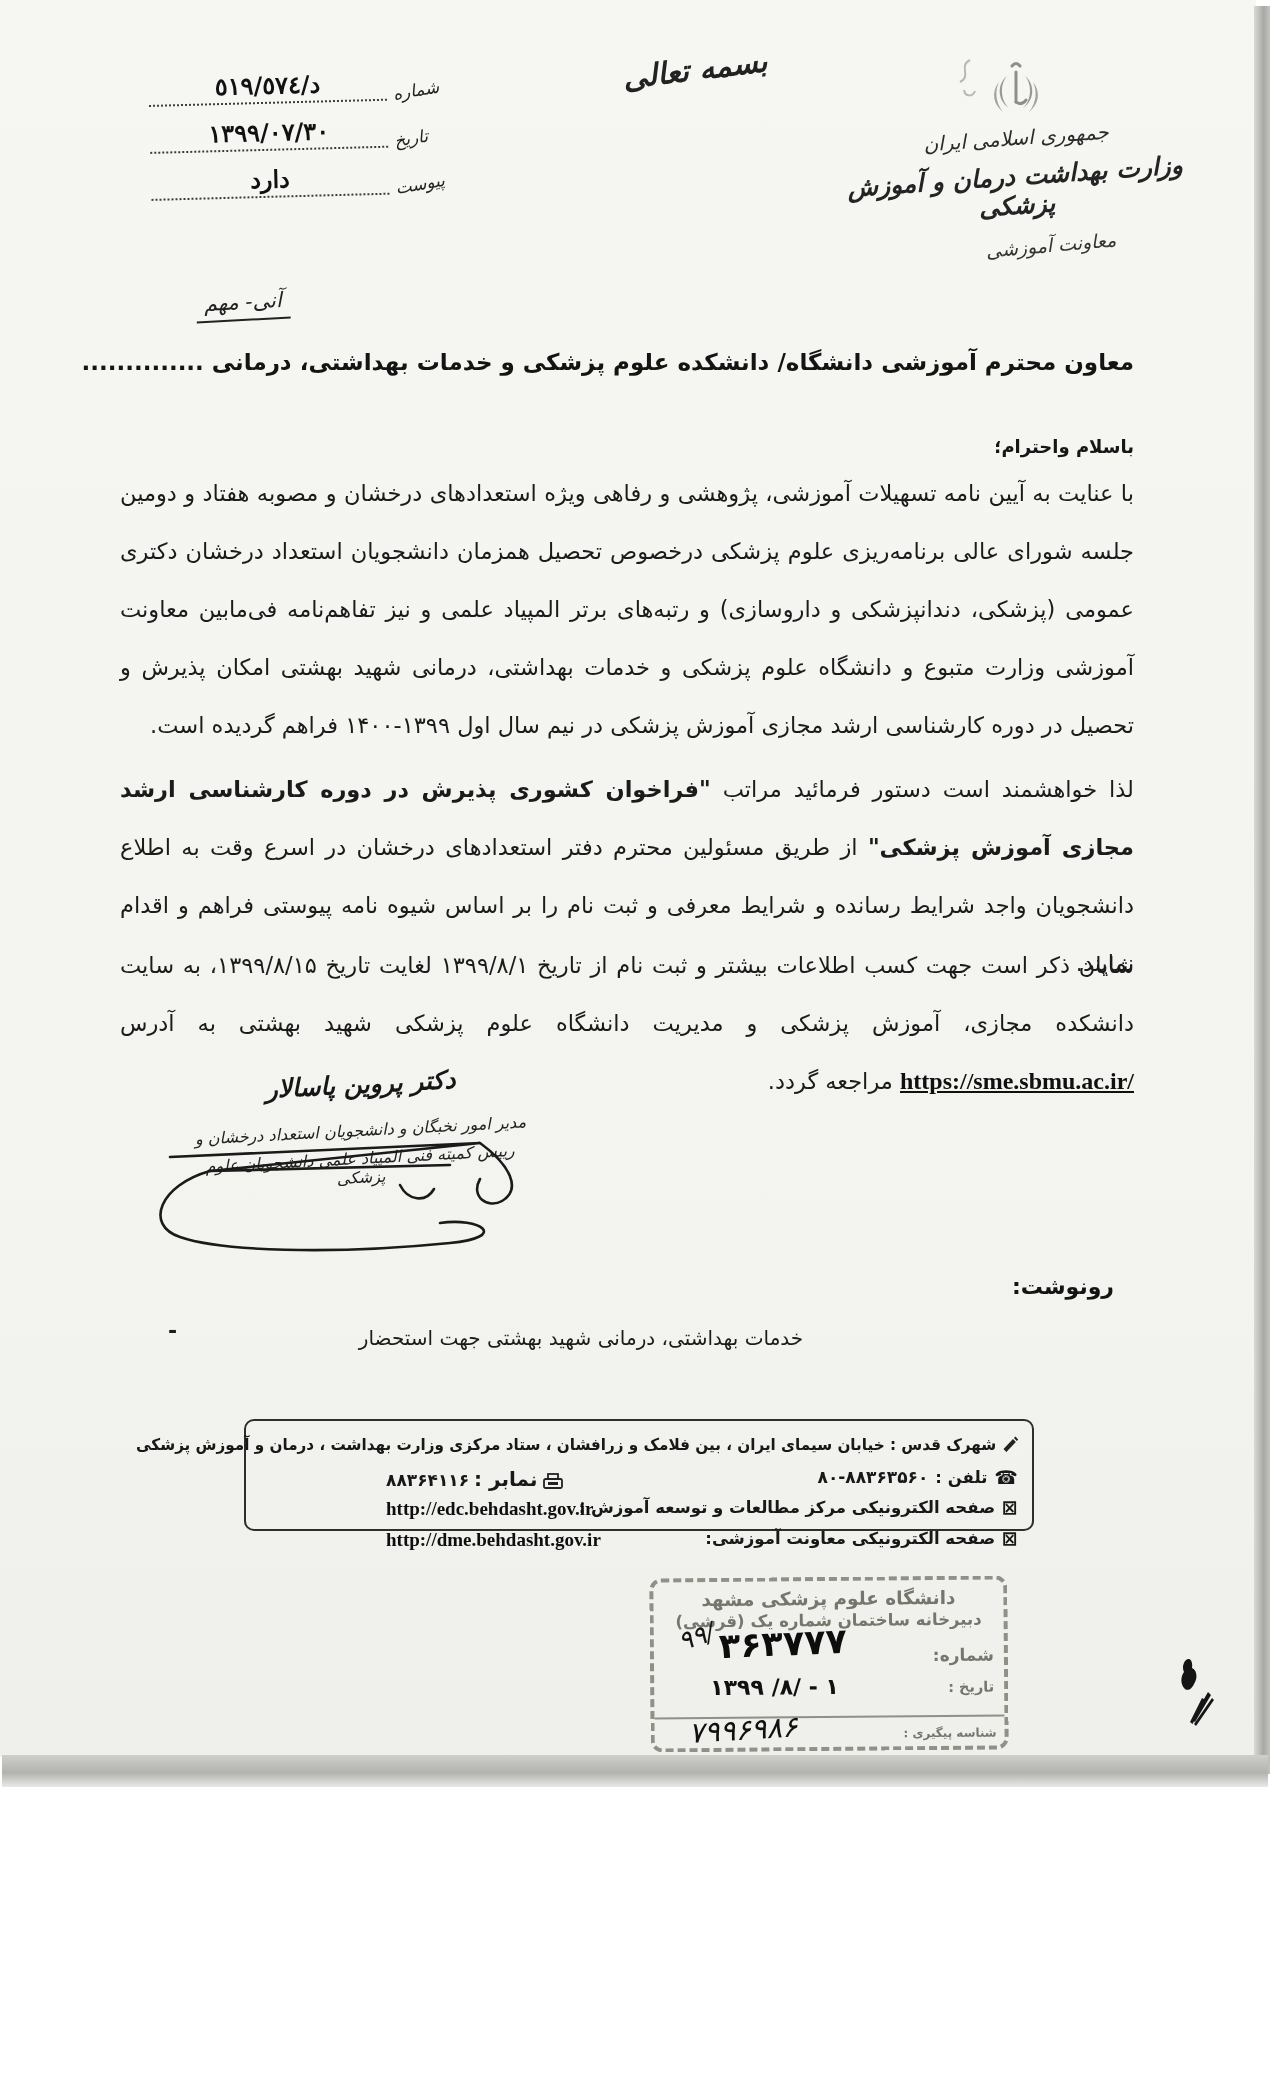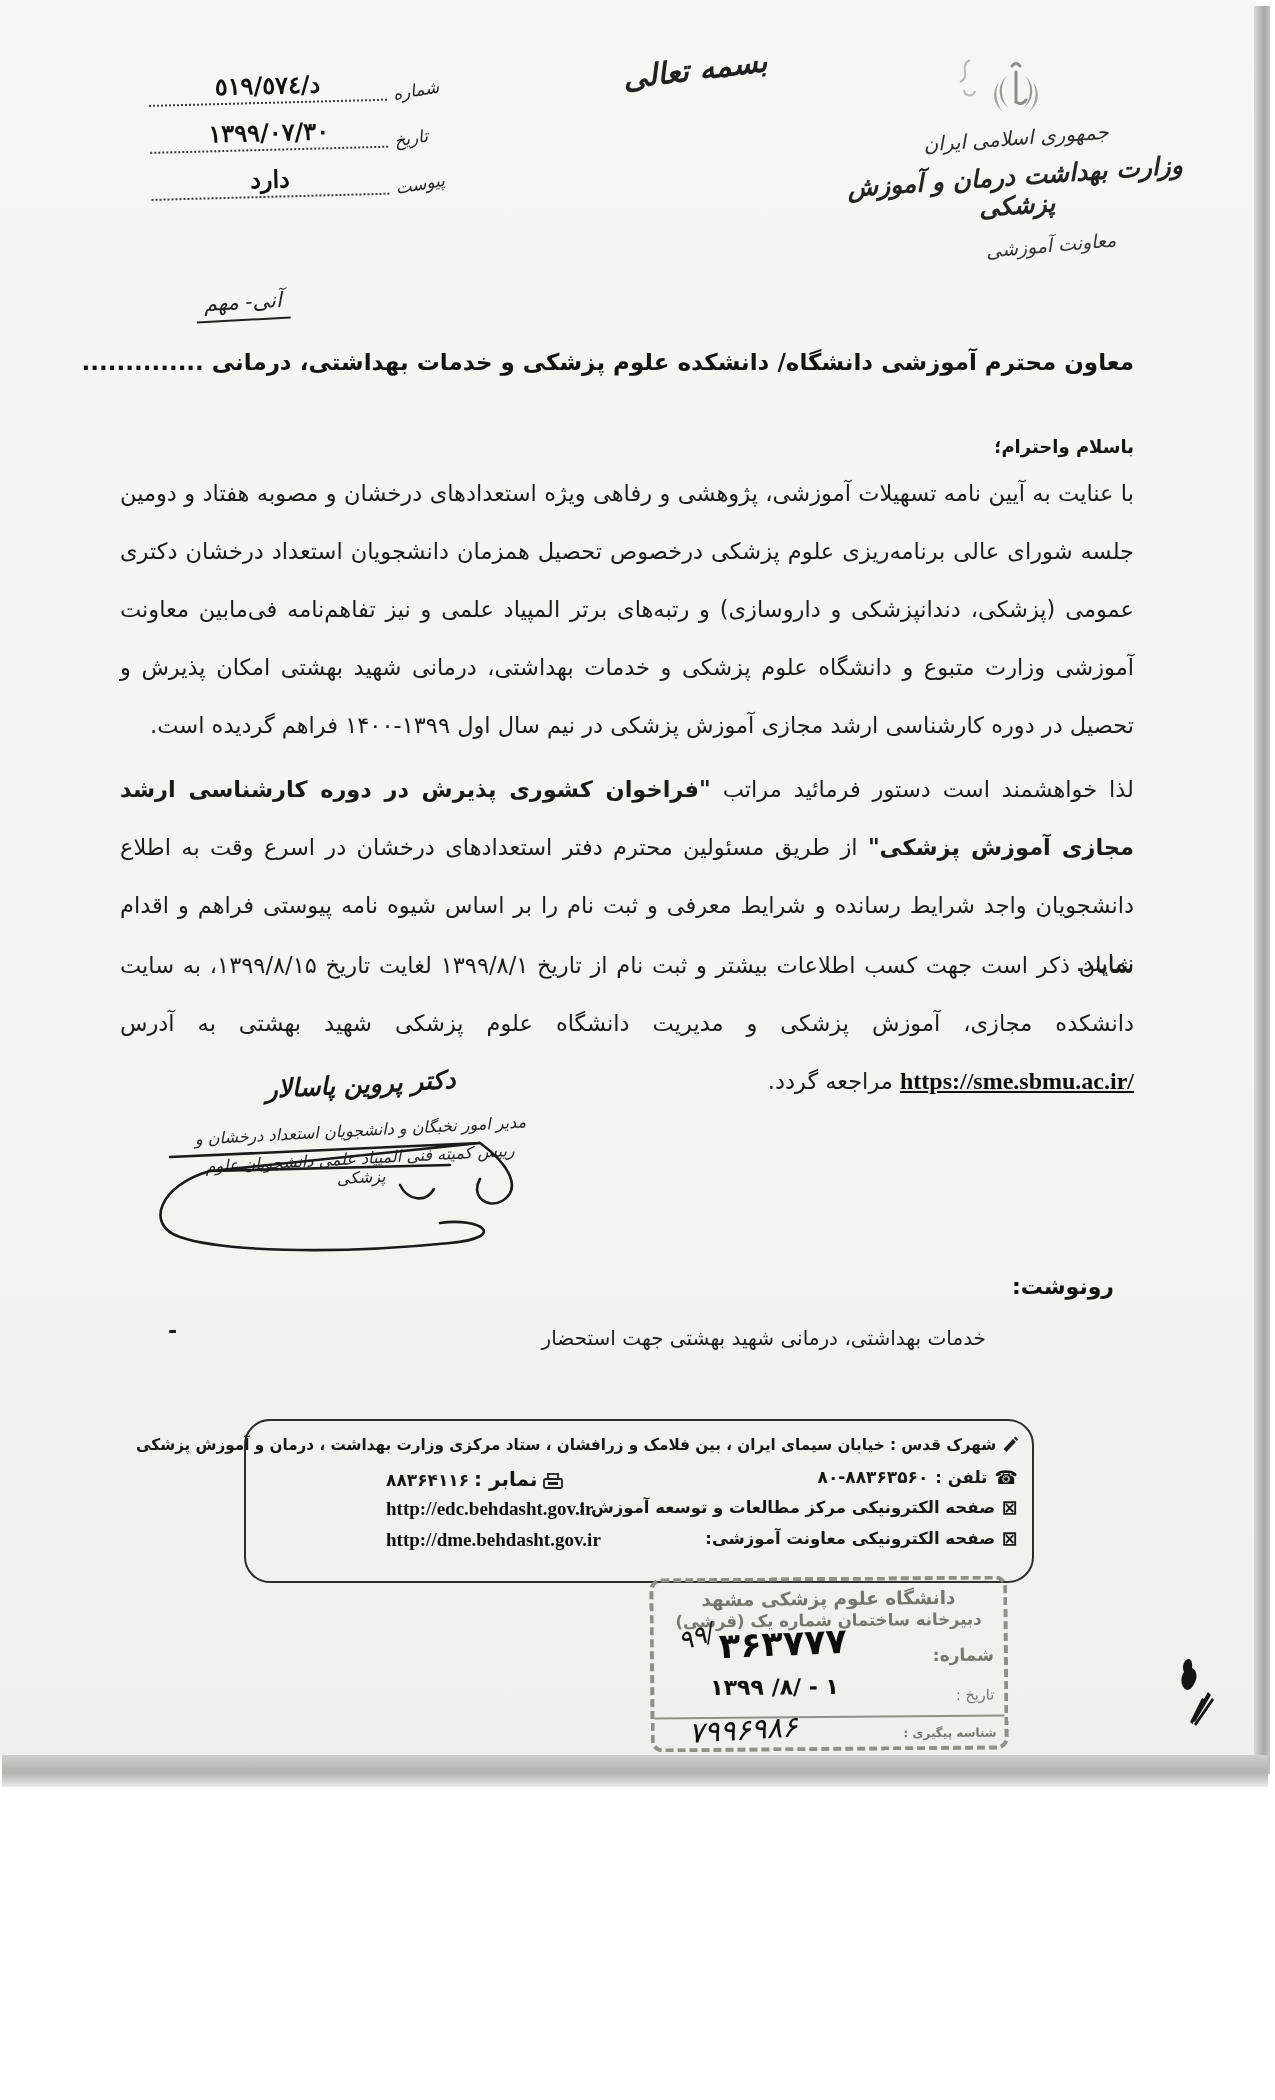--- a/index.html
+++ b/index.html
@@ -65,25 +65,25 @@
   .sig-t1 { font-family:"DejaVu Serif", serif; font-style:italic; font-size:16px;
             margin-top:22px; transform:rotate(-3deg); color:#222; }
   .sig-t2 { font-family:"DejaVu Serif", serif; font-style:italic; font-size:16px;
             margin-top:9px; transform:rotate(-3deg); color:#222; }
   .sig-scribble { position:absolute; left:150px; top:1105px; pointer-events:none; }
   
   .cc-label { position:absolute; right:142px; top:1274px; direction:rtl; font-weight:bold;
               font-size:22px; color:#141414; }
   .cc-item { position:absolute; right:175px; top:1312px; width:905px; direction:rtl;
              text-align:right; font-size:20px; line-height:52px; color:#1b1b1b; }
-  .cc-line2 { padding-left:0; text-align:right; margin-right:95px; }
+  .cc-line2 { padding-left:0; text-align:center; margin-right:95px; }
   .cc-dash { position:absolute; left:168px; top:1318px; font-size:22px; font-weight:bold; }
   
-  .fbox { position:absolute; left:244px; top:1419px; width:790px; height:164px;
-          border:2.5px solid #2e2e2e; border-radius:26px; direction:rtl; color:#181818; }
+  .fbox { position:absolute; left:244px; top:1419px; width:790px; height:112px;
+          border:2.5px solid #2e2e2e; border-radius:10px; direction:rtl; color:#181818; }
   .frow { position:absolute; left:0; width:100%; height:26px; }
   .frow1 { top:14px; text-align:right; padding-right:14px; font-weight:bold; font-size:16px;
            white-space:nowrap; transform:scaleX(0.95); transform-origin:right center; }
   .frow2 { top:46px; } .frow3 { top:77px; } .frow4 { top:108px; }
   .f-right { position:absolute; right:14px; top:0; direction:rtl; font-weight:bold; font-size:16.5px;
              white-space:nowrap; display:flex; align-items:center; gap:7px; }
   .f-left  { position:absolute; left:140px; top:0; white-space:nowrap; }
   .f-url { font-family:"Liberation Serif", serif; font-weight:bold; font-size:19px; color:#0f0f0f; }
   .icon-g { font-size:19px; line-height:1; }
   .num { direction:ltr; unicode-bidi:isolate; }
@@ -97,21 +97,21 @@
   .st-row { position:relative; height:44px; }
   .st-label { position:absolute; right:10px; top:16px; font-size:17px; font-weight:bold; }
   .st-numwrap { position:absolute; left:26px; top:-4px; direction:ltr; display:flex; align-items:flex-start; }
   .st-hand { font-family:"DejaVu Serif", serif; font-style:italic; font-size:26px; color:#131313;
              transform:rotate(-18deg) translateY(-6px); margin-right:2px; }
   .st-num { font-weight:bold; font-size:35px; color:#0d0d0d; letter-spacing:4px;
             transform:rotate(-2deg); line-height:1; }
   .st-daterow { position:relative; height:34px; }
   .st-date { position:absolute; left:56px; top:0; font-weight:bold; font-size:22px;
              color:#101010; letter-spacing:2px; }
-  .st-datelabel { position:absolute; right:10px; top:6px; font-size:14.5px; font-weight:normal;margin-top:8px; }
+  .st-datelabel { position:absolute; right:10px; top:6px; font-size:14.5px; font-weight:bold; }
   .st-trk { position:relative; border-top:2.5px solid #8d9186; margin-top:8px; height:40px; }
   .st-trklabel { position:absolute; right:8px; top:9px; font-size:12px; font-weight:bold; }
   .st-trkval { position:absolute; left:34px; top:-6px; font-family:"DejaVu Serif", serif;
                font-style:italic; font-size:29px; letter-spacing:6px; color:#101010;
                transform:rotate(-3deg); }
   .ink-marks { position:absolute; left:1168px; top:1658px; }
 </style>
 </head>
 <body>
 

